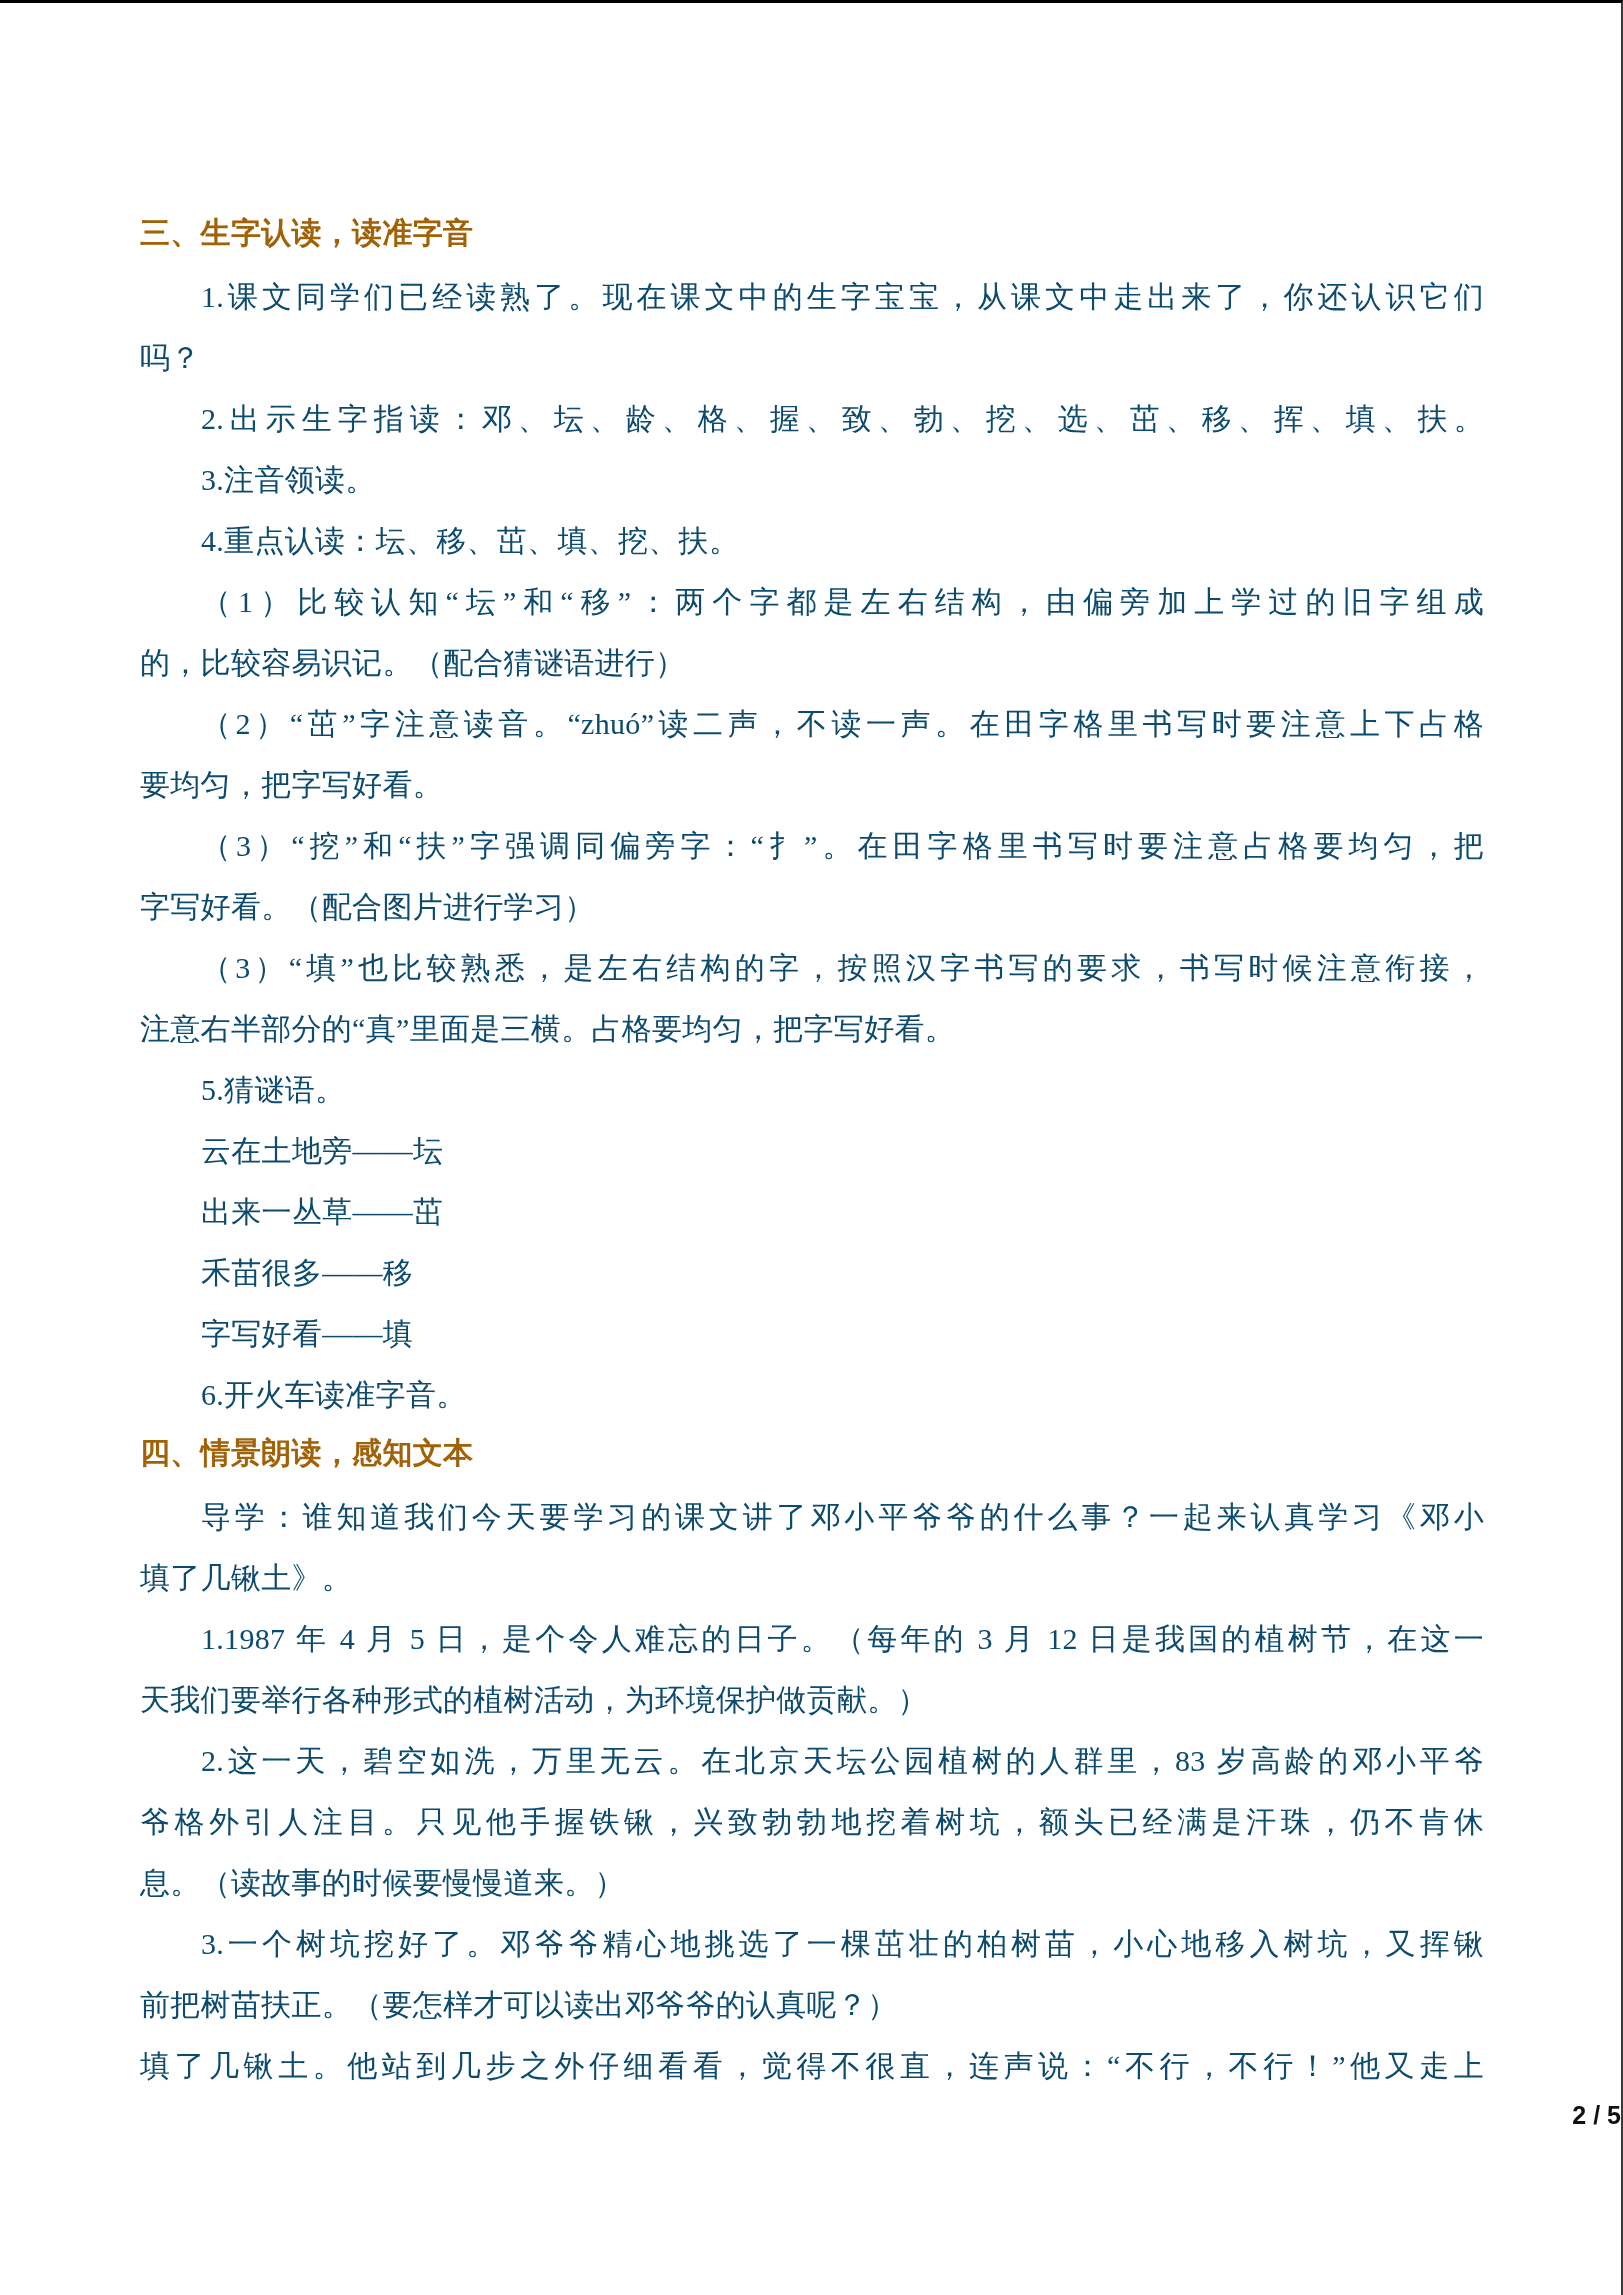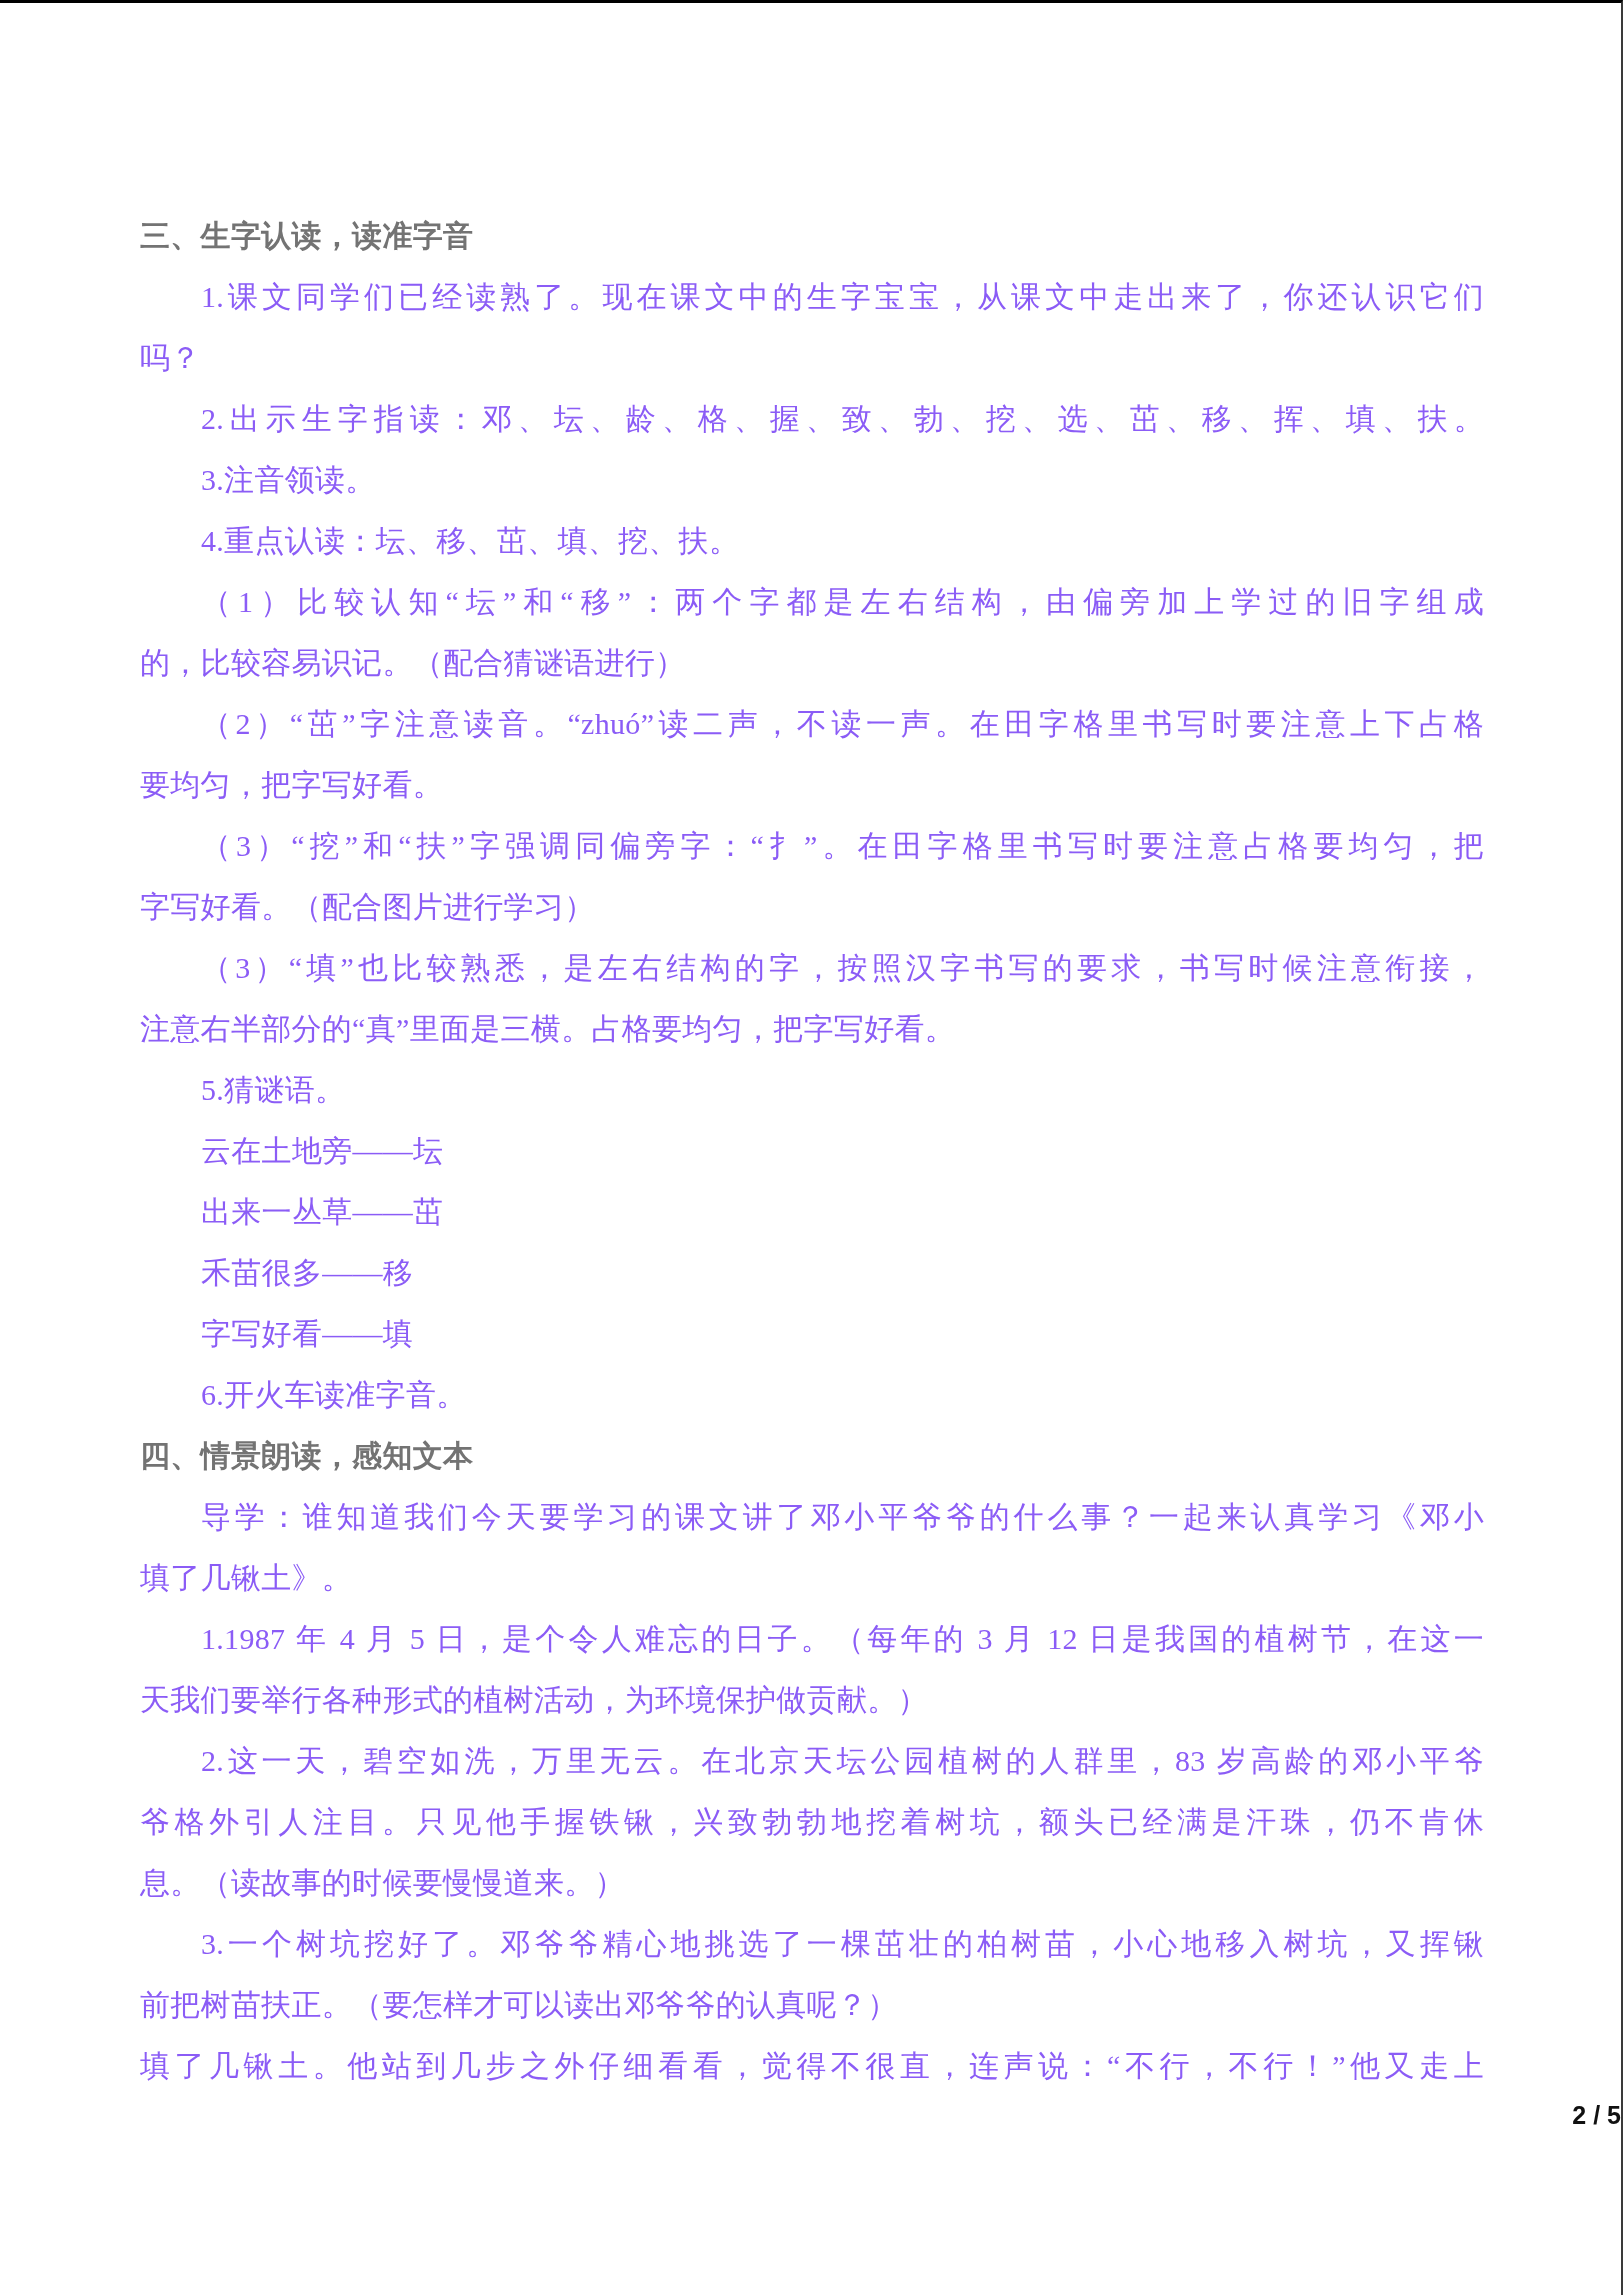--- a/index.html
+++ b/index.html
@@ -25,27 +25,28 @@
   .content {
     position: absolute;
     left: 140px;
     top: 202px;
     width: 1344px;
   }
   .line {
     font-size: 30px;
     line-height: 61px;
     height: 61px;
-    color: #8b5cf6;
+    color: #0c4a6e;
     letter-spacing: 0.3px;
     overflow: visible;
   }
   .line.heading {
     font-weight: bold;
-    color: #737373;
+    color: #a16207;
+    font-family: Liberation Mono, monospace;
   }
   .line.indent {
     text-indent: 61px;
   }
   .line.fill {
     text-align: justify;
     text-align-last: justify;
   }
   .footer {
     position: absolute;

